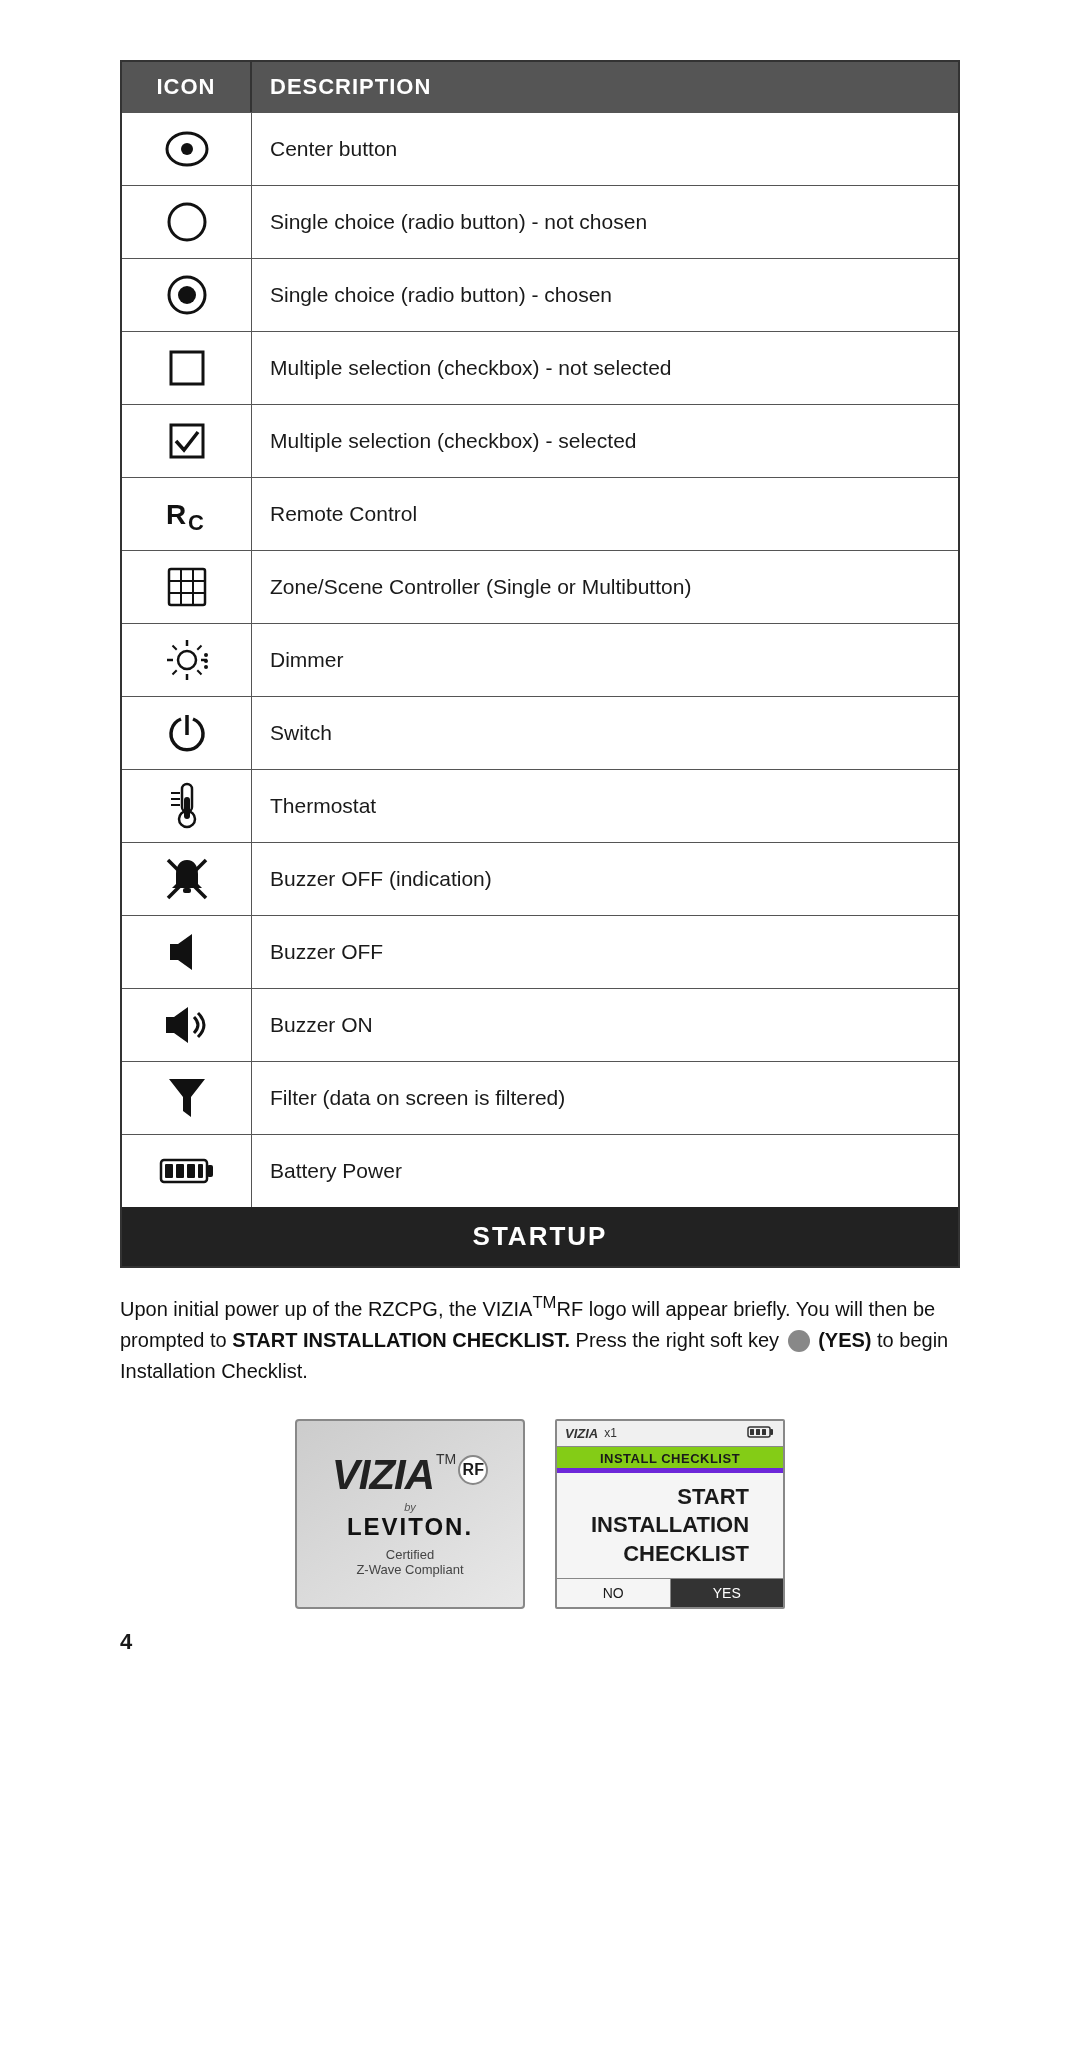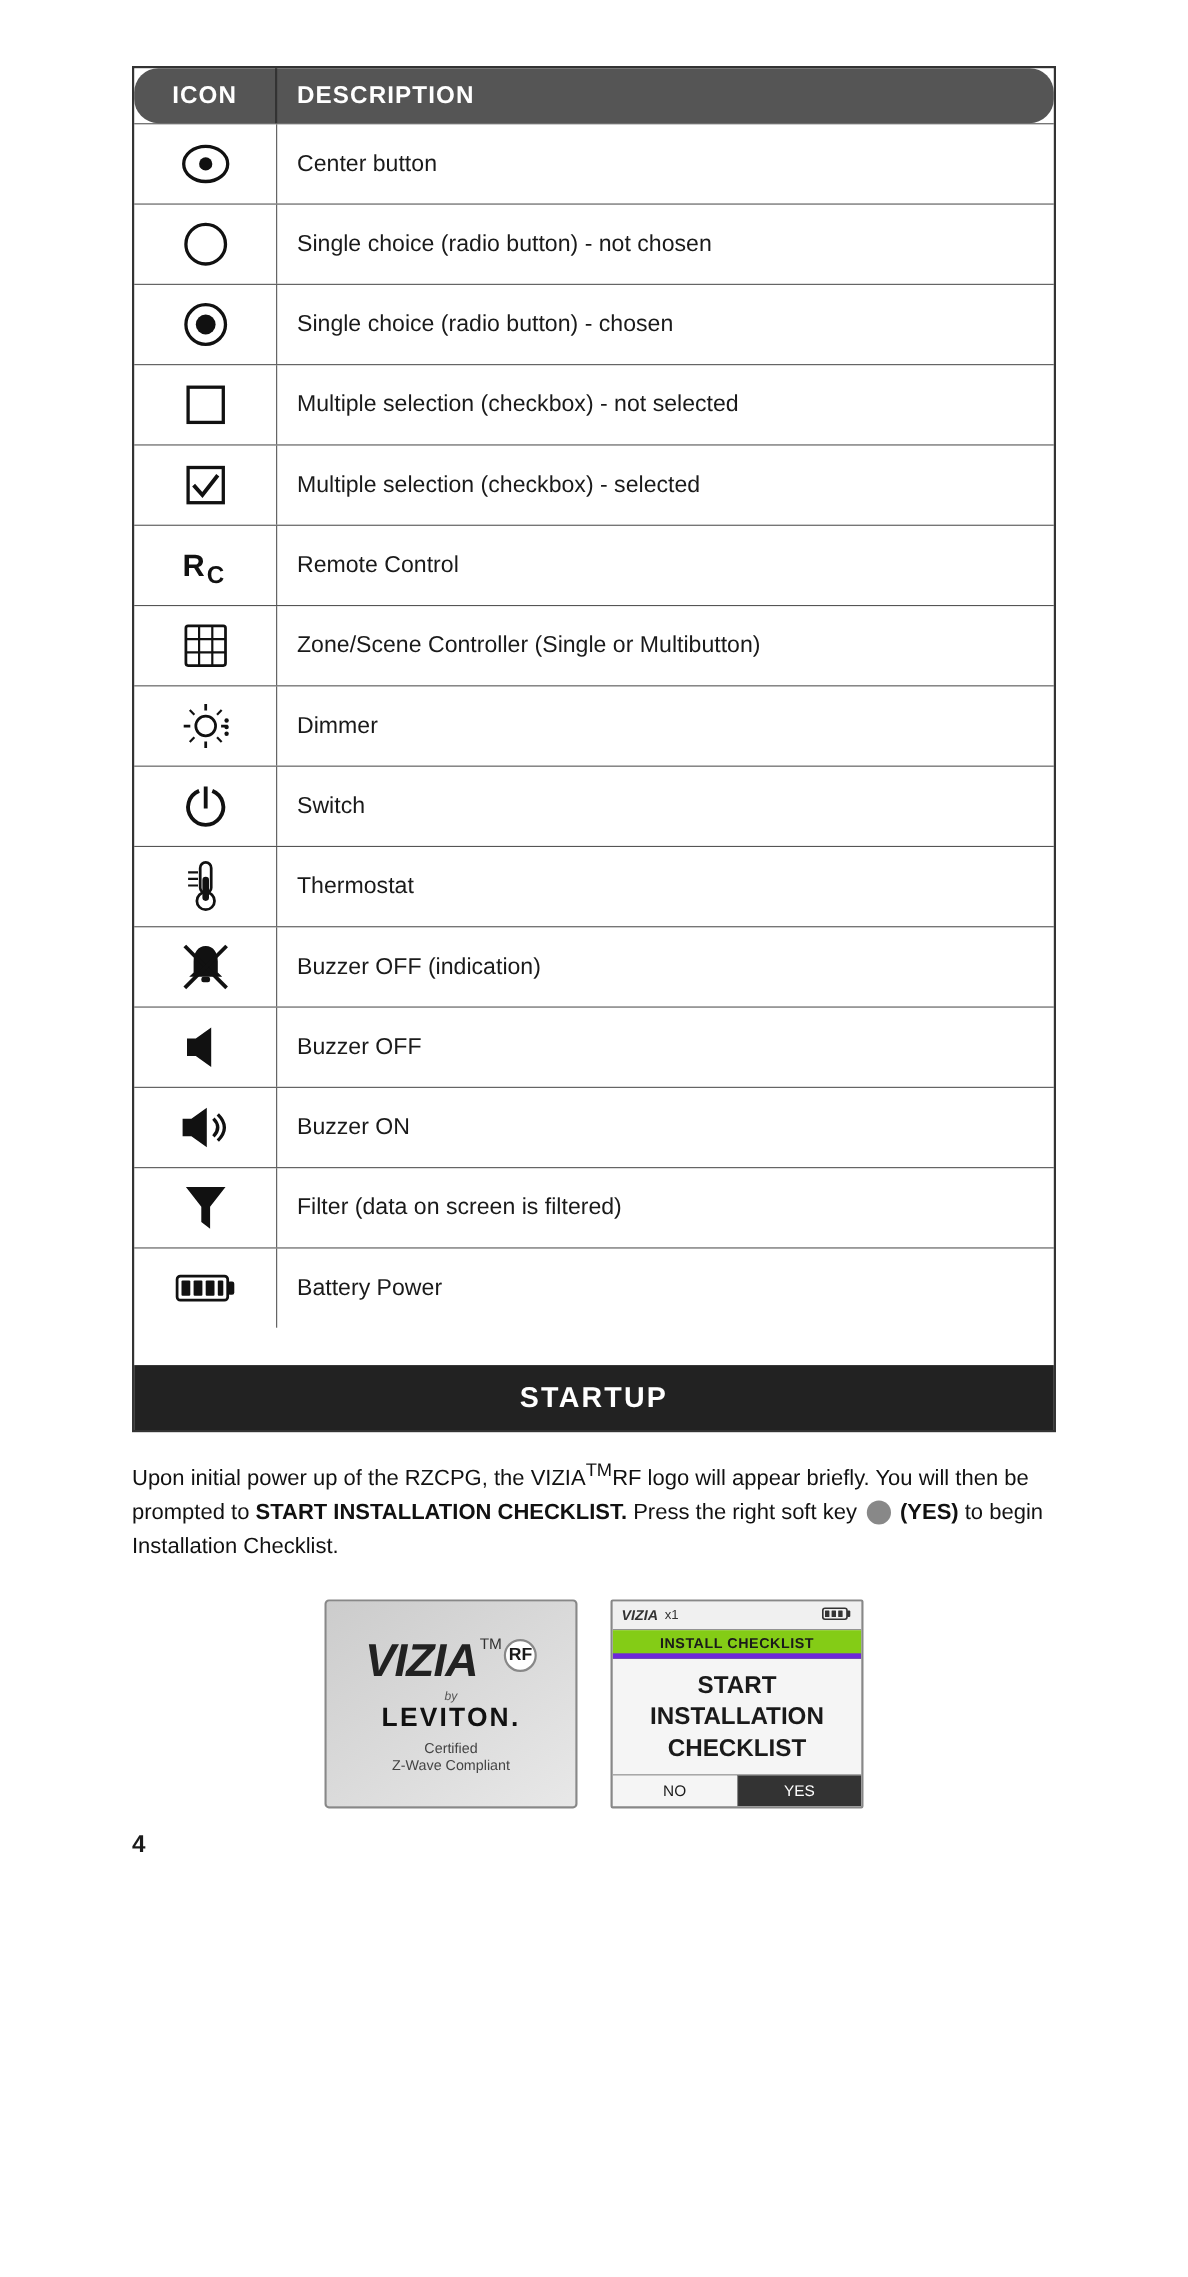--- a/index.html
+++ b/index.html
@@ -18,21 +18,20 @@
     }
 
     .table-header {
       display: flex;
       background: #555;
       color: #fff;
       font-weight: bold;
       font-size: 22px;
       letter-spacing: 1px;
       text-transform: uppercase;
-      border-radius: 22px;
     }
 
     .col-icon-header {
       width: 130px;
       min-width: 130px;
       padding: 12px 10px;
       border-right: 2px solid #333;
       text-align: center;
     }
 
@@ -68,21 +67,20 @@
 
     .startup-bar {
       background: #222;
       color: #fff;
       text-align: center;
       font-size: 26px;
       font-weight: bold;
       letter-spacing: 2px;
       padding: 14px;
       text-transform: uppercase;
-      margin-top: 34px;
     }
 
     .body-text {
       font-size: 20px;
       line-height: 1.55;
       margin-top: 22px;
       color: #111;
     }
 
     .body-text strong {
@@ -440,21 +438,21 @@
           <rect x="1" y="2" width="22" height="10" rx="2" fill="none" stroke="#333" stroke-width="1.5"></rect>
           <rect x="23" y="4" width="3" height="6" rx="1" fill="#333"></rect>
           <rect x="3" y="4" width="4" height="6" rx="0.5" fill="#333"></rect>
           <rect x="9" y="4" width="4" height="6" rx="0.5" fill="#333"></rect>
           <rect x="15" y="4" width="4" height="6" rx="0.5" fill="#333"></rect>
         </svg>
       </div>
     </div>
     <div class="install-title">INSTALL CHECKLIST</div>
     <div class="install-body">
-      <span style="white-space:pre-line;">START
+      <span style="white-space:pre-line;text-align:right;">START
 INSTALLATION
 CHECKLIST</span>
     </div>
     <div class="install-footer">
       <div class="install-btn">NO</div>
       <div class="install-btn yes">YES</div>
     </div>
   </div>
 
 </div>

